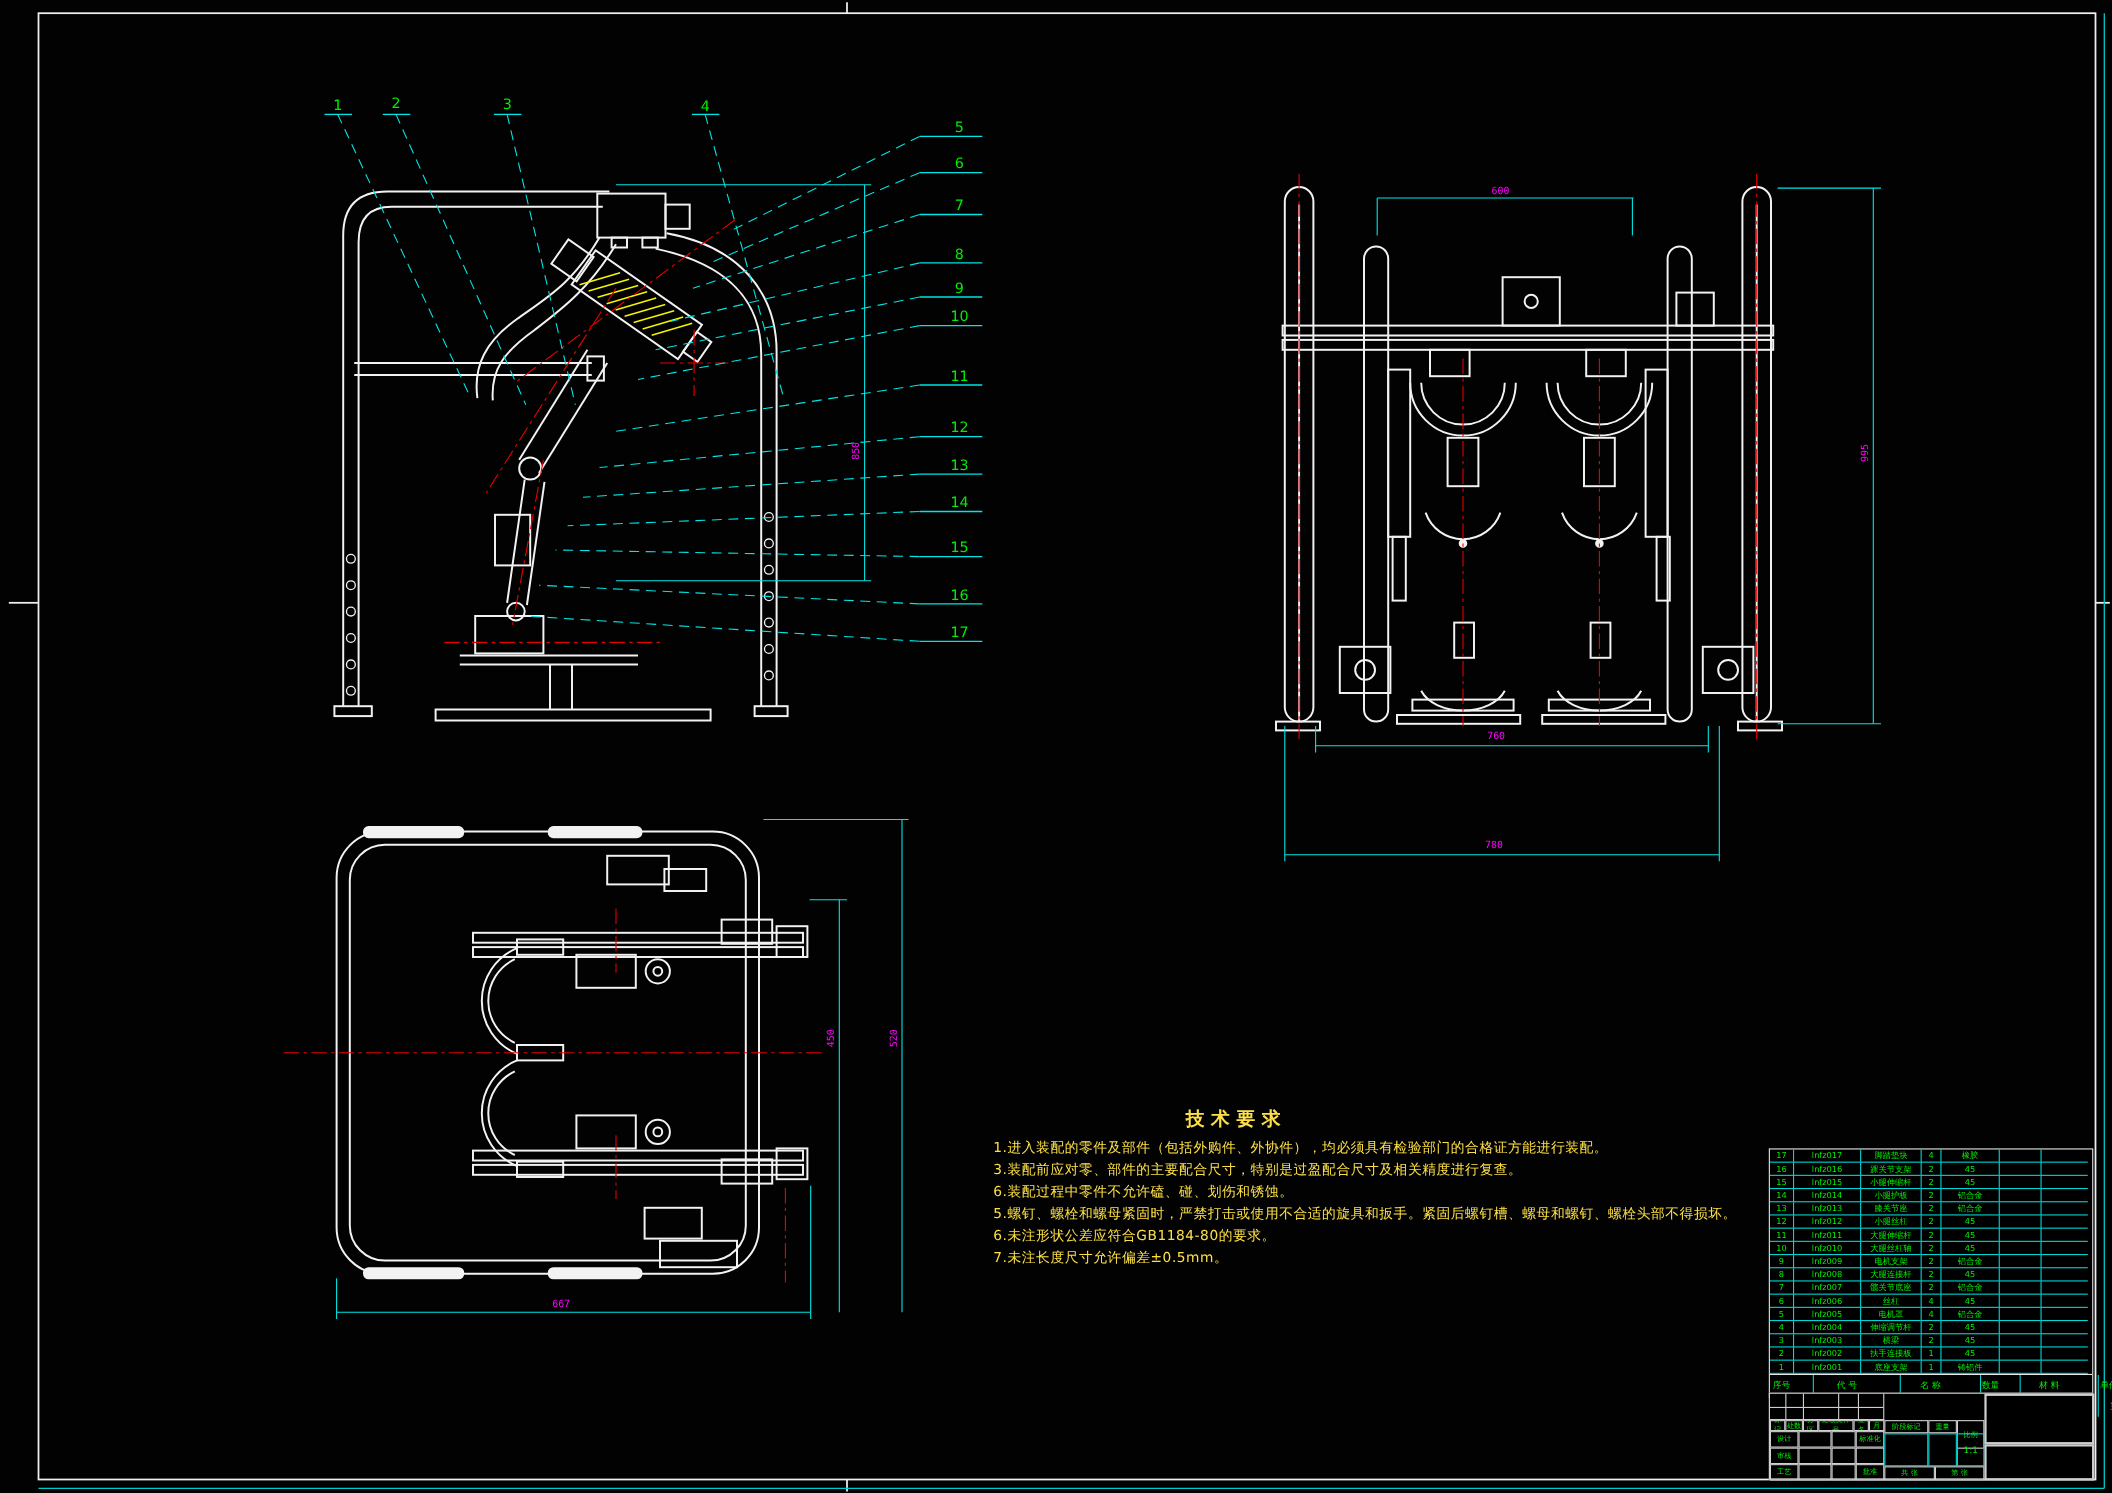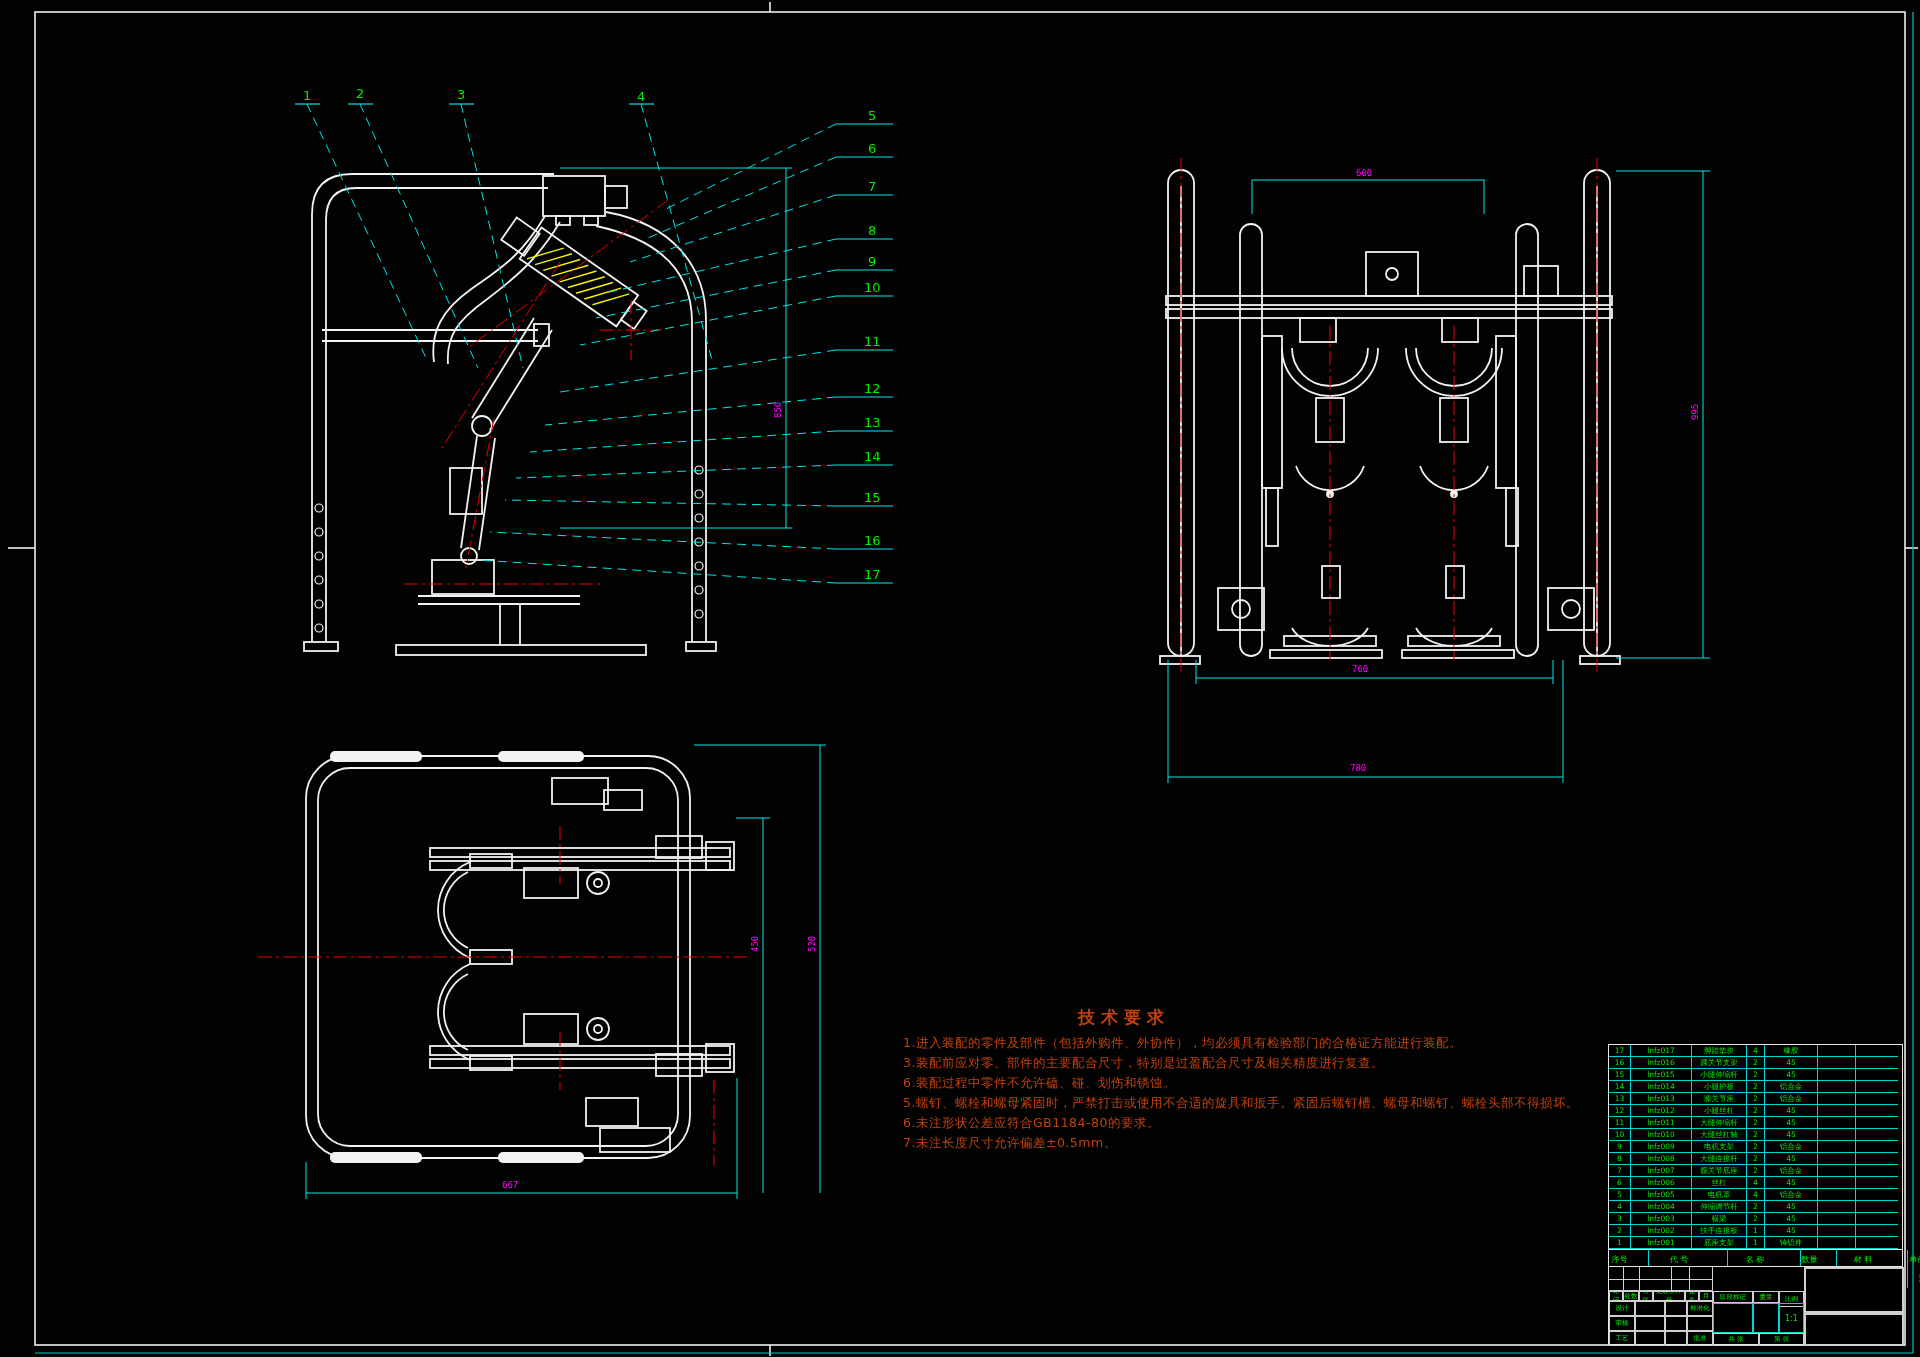--- a/index.html
+++ b/index.html
@@ -1,19 +1,19 @@
 <!DOCTYPE html>
 <html><head>
 <meta charset="utf-8">
 <style>
   html,body{margin:0;padding:0;background:#000;}
   #sheet{position:relative;width:1920px;height:1357px;background:#020202;overflow:hidden;
          font-family:"DejaVu Sans",sans-serif;}
   svg{position:absolute;left:0;top:0;}
-  .txt{position:absolute;color:#c2410c;white-space:nowrap;}
+  .txt{position:absolute;color:#fde047;white-space:nowrap;}
   .tech-title{font-size:17px;letter-spacing:6px;font-weight:bold;}
   .tech-line{font-size:12.5px;letter-spacing:0.5px;line-height:20px;}
   
   .plist{position:absolute;left:1608px;top:1044px;width:295px;border:1.5px solid #e8e8e8;
          box-sizing:border-box;background:#000;}
   .prow{display:grid;grid-template-columns:21px 61px 55px 18px 53px 38px 43px;height:12px;}
   .prow>div{border-left:1px solid #00d5d5;border-bottom:1px solid #00d5d5;color:#00ee00;
             font-size:7.5px;line-height:11px;text-align:center;overflow:hidden;box-sizing:border-box;}
   .prow>div:first-child{border-left:none;}
   .phead{display:grid;grid-template-columns:21px 61px 55px 18px 53px 38px 43px;height:20px;gap:18px;}
@@ -550,21 +550,21 @@
   <div class="tb" style="left:26px;top:49px;width:30px;height:15px;"></div>
   <div class="tb" style="left:56px;top:49px;width:22px;height:15px;"></div>
   <div class="tb" style="left:78px;top:49px;width:26px;height:15px;"></div>
   <div class="tb lbl" style="left:0;  top:64px;width:26px;height:15px;">工艺</div>
   <div class="tb" style="left:26px;top:64px;width:30px;height:15px;"></div>
   <div class="tb" style="left:56px;top:64px;width:22px;height:15px;"></div>
   <div class="tb lbl" style="left:78px;top:64px;width:26px;height:15px;">批准</div>
 
   <div class="tb lbl" style="left:104px;top:24px;width:40px;height:12px;">阶段标记</div>
   <div class="tb lbl" style="left:144px;top:24px;width:26px;height:12px;">重量</div>
-  <div class="tb lbl" style="left:170px;top:24px;width:25px;height:16px;">比例</div>
+  <div class="tb lbl" style="left:170px;top:24px;width:25px;height:26px;">比例</div>
   <div class="tb cyan" style="left:104px;top:36px;width:40px;height:30px;"></div>
   <div class="tb cyan" style="left:144px;top:36px;width:26px;height:30px;"></div>
   <div class="tb cyan lbl" style="left:170px;top:36px;width:25px;height:30px;font-size:8px;">1:1</div>
   <div class="tb lbl" style="left:104px;top:66px;width:46px;height:13px;">共  张</div>
   <div class="tb lbl" style="left:150px;top:66px;width:45px;height:13px;">第  张</div>
 
   <div class="tb thick" style="left:195px;top:0;width:100px;height:46px;"></div>
   <div class="tb thick" style="left:195px;top:46px;width:100px;height:33px;"></div>
 </div>
 

